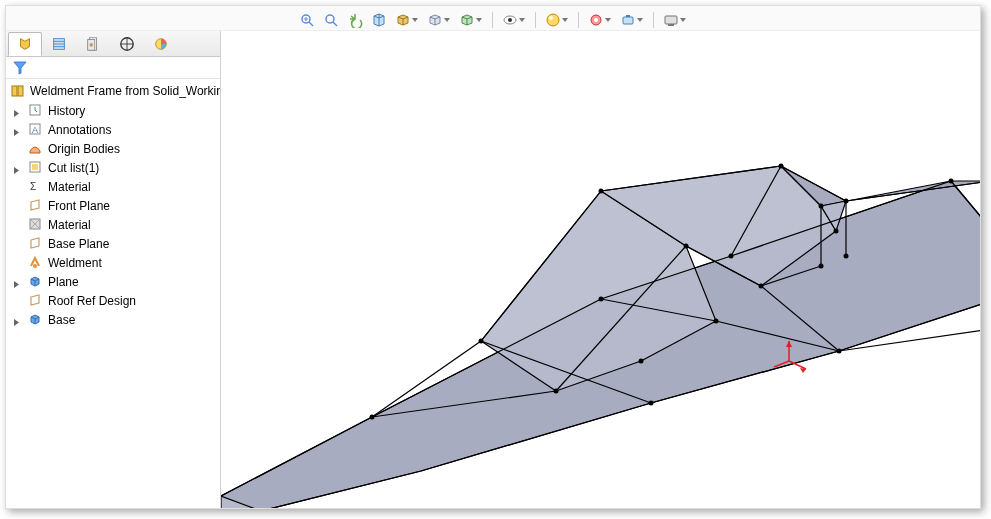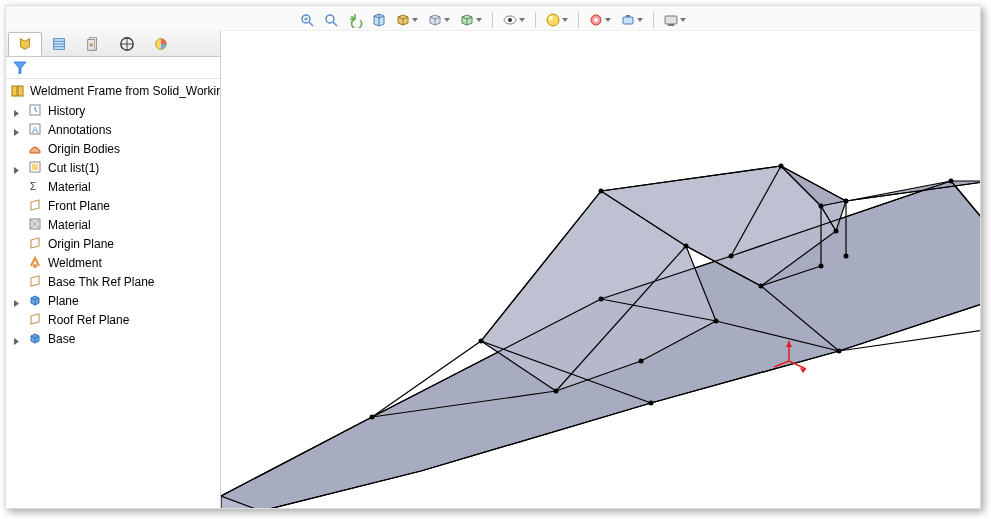--- a/index.html
+++ b/index.html
@@ -381,40 +381,31 @@
               </span>
               <span>Material <not specified=""></not></span>
             </div>
             <div class="tree-item">
               <span class="expander"></span>
               <span class="ticon">
                 <svg width="14" height="14" viewBox="0 0 14 14">
                   <path d="M3 4 L11 2 L11 10 L3 12 Z" fill="none" stroke="#c59f5f" stroke-width="1.2"></path>
                 </svg>
               </span>
-              <span>Origin Plane</span>
+              <span>Base Plane</span>
             </div>
             <div class="tree-item">
               <span class="expander"></span>
               <span class="ticon">
                 <svg width="14" height="14" viewBox="0 0 14 14">
                   <path d="M3 11 L7 3 L11 11" fill="none" stroke="#e69138" stroke-width="2"></path>
                   <circle cx="7" cy="11" r="2" fill="#e69138"></circle>
                 </svg>
               </span>
               <span>Weldment</span>
-            </div>
-            <div class="tree-item">
-              <span class="expander"></span>
-              <span class="ticon">
-                <svg width="14" height="14" viewBox="0 0 14 14">
-                  <path d="M3 4 L11 2 L11 10 L3 12 Z" fill="none" stroke="#c59f5f" stroke-width="1.2"></path>
-                </svg>
-              </span>
-              <span>Base Thk Ref Plane</span>
             </div>
             <div class="tree-item">
               <span class="expander">
                 <svg width="9" height="9" viewBox="0 0 9 9">
                   <path d="M2 1 L7 4.5 L2 8 Z" fill="#666"></path>
                 </svg>
               </span>
               <span class="ticon">
                 <svg width="14" height="14" viewBox="0 0 14 14">
                   <path d="M3 5 L7 3 L11 5 L11 10 L7 12 L3 10 Z" fill="#6fa8dc" stroke="#2b6fbf"></path>
@@ -423,21 +414,21 @@
               </span>
               <span>Plane</span>
             </div>
             <div class="tree-item">
               <span class="expander"></span>
               <span class="ticon">
                 <svg width="14" height="14" viewBox="0 0 14 14">
                   <path d="M3 4 L11 2 L11 10 L3 12 Z" fill="none" stroke="#c59f5f" stroke-width="1.2"></path>
                 </svg>
               </span>
-              <span>Roof Ref Plane</span>
+              <span>Roof Ref Design</span>
             </div>
             <div class="tree-item">
               <span class="expander">
                 <svg width="9" height="9" viewBox="0 0 9 9">
                   <path d="M2 1 L7 4.5 L2 8 Z" fill="#666"></path>
                 </svg>
               </span>
               <span class="ticon">
                 <svg width="14" height="14" viewBox="0 0 14 14">
                   <path d="M3 5 L7 3 L11 5 L11 10 L7 12 L3 10 Z" fill="#6fa8dc" stroke="#2b6fbf"></path>

